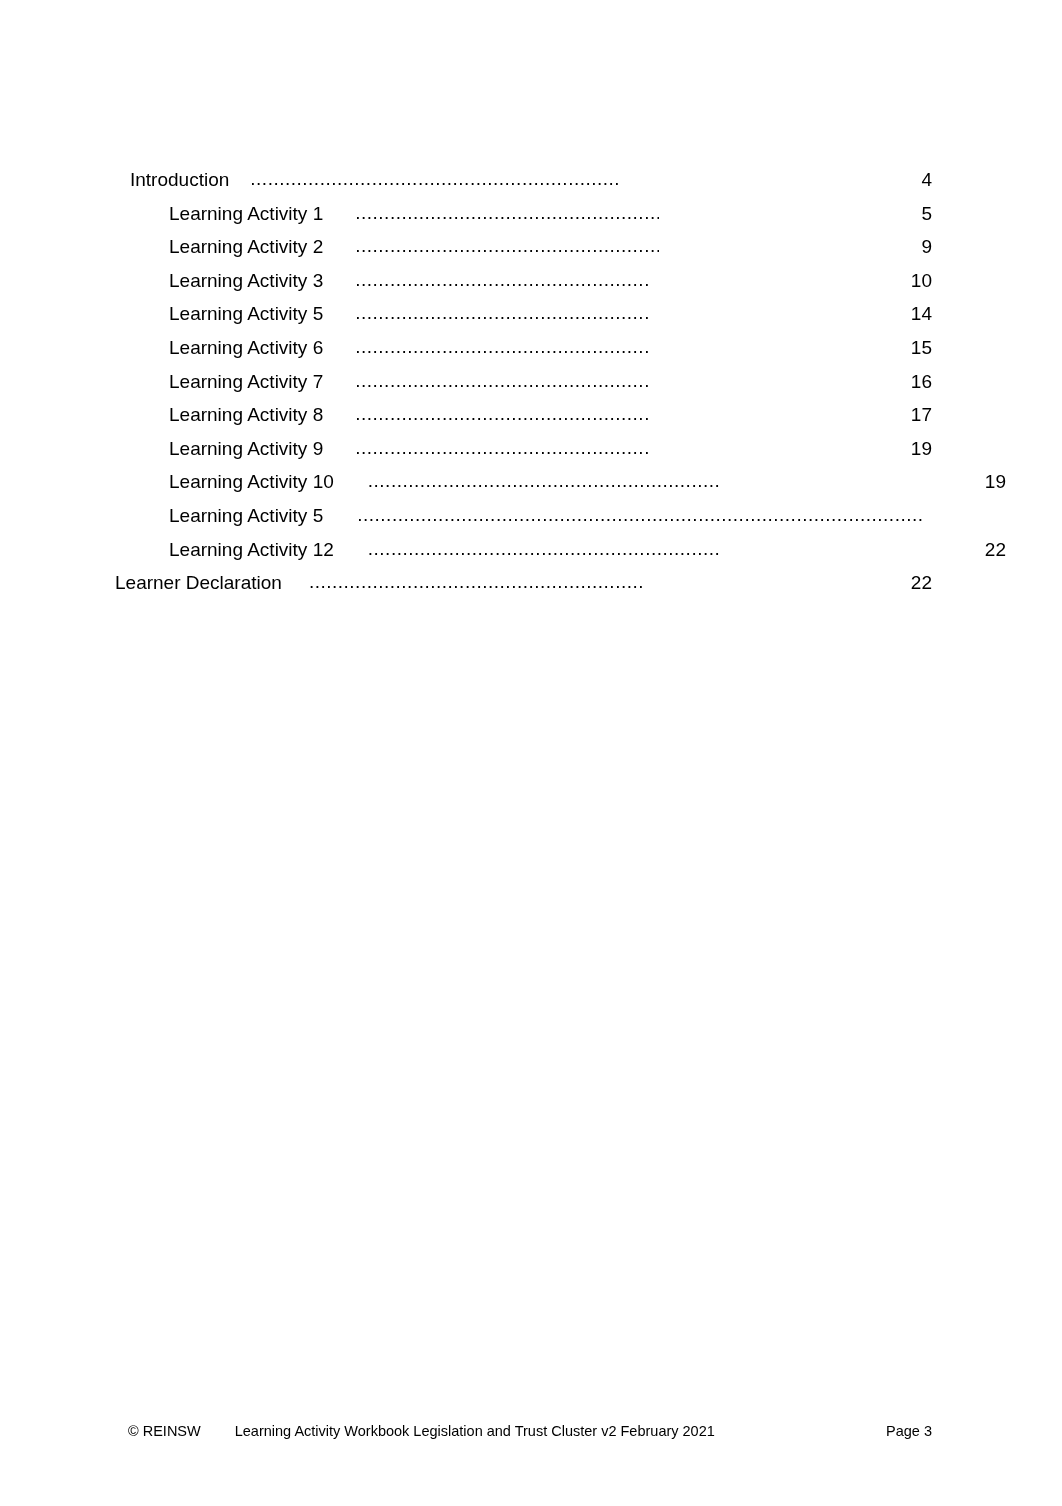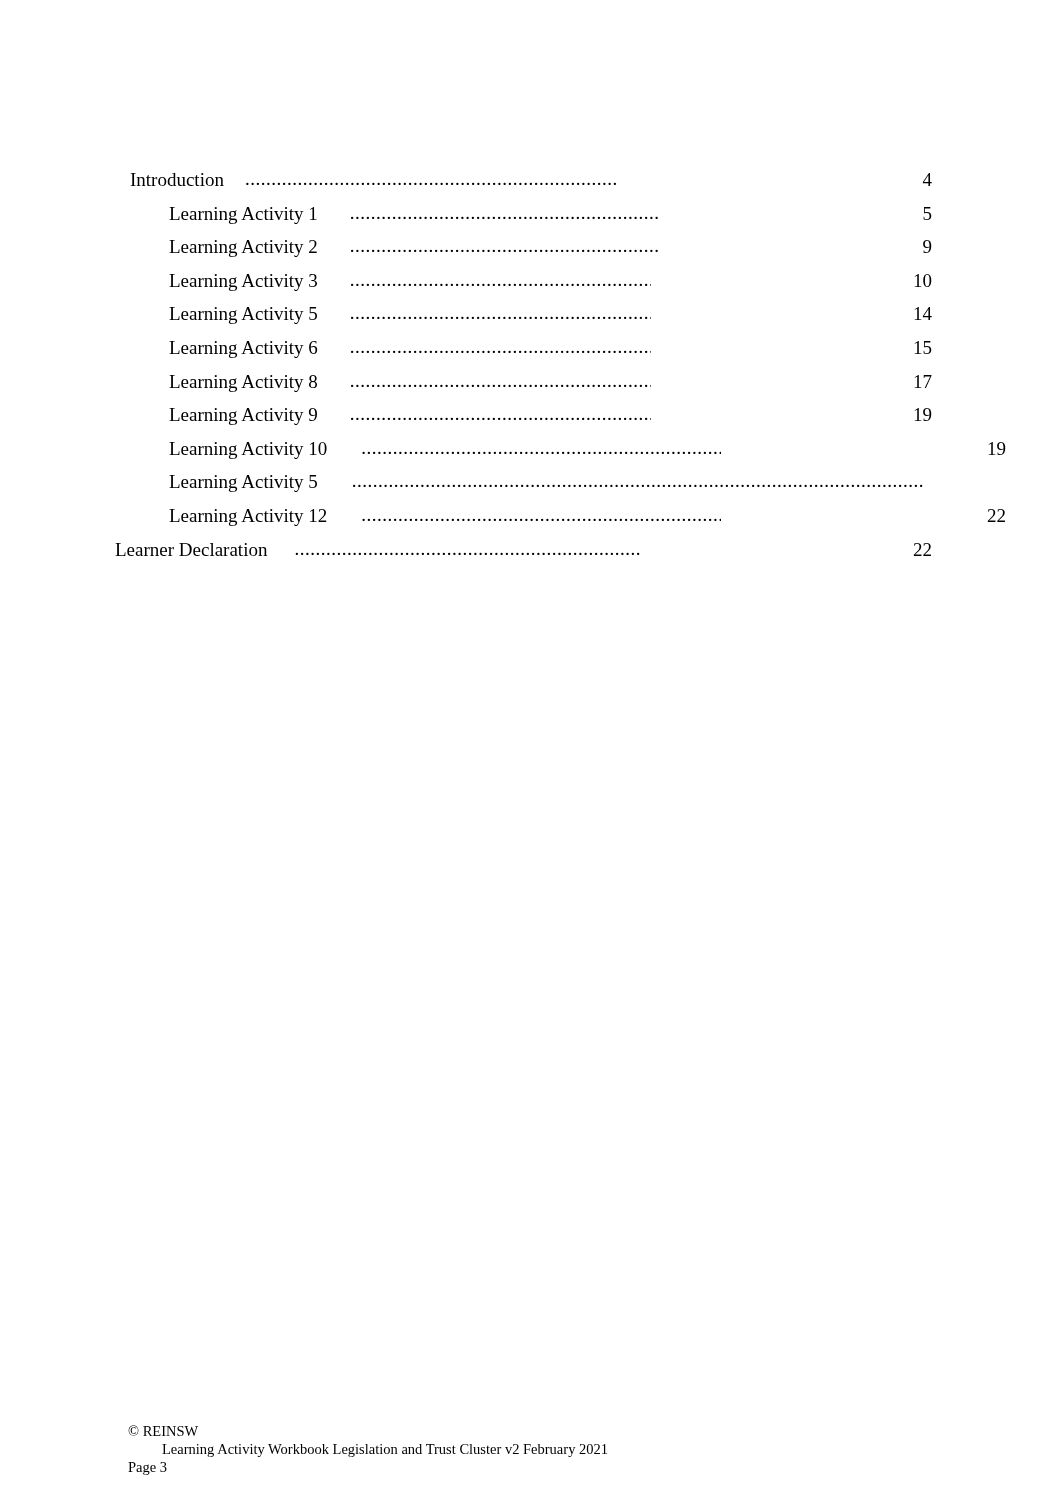--- a/index.html
+++ b/index.html
@@ -5,21 +5,21 @@
   html, body {
     margin: 0;
     padding: 0;
     background: #ffffff;
   }
   .page {
     position: relative;
     width: 1062px;
     height: 1506px;
     background: #ffffff;
-    font-family: Liberation Serif, serif;
+    font-family: Liberation Sans, sans-serif;
     color: #000000;
     overflow: hidden;
   }
 
   
   .toc {
     position: absolute;
     top: 168px;
     left: 0;
     width: 1062px;
@@ -85,25 +85,24 @@
   .trim-c     .leader { padding-right: 139px; }
   .trim-d     .leader { padding-right: 142px; }
 
   
   .footer {
     position: absolute;
     left: 128px;
     right: 130px;
     top: 1422px;
     display: flex;
-    align-items: flex-start;
+    align-items: center;
     font-size: 14.5px;
     line-height: 18px;
     white-space: nowrap;
-    flex-direction: column;
   }
   .footer .copyright { flex: 0 0 auto; }
   .footer .doc-title { flex: 0 0 auto; margin-left: 34px; }
   .footer .spacer    { flex: 1 1 auto; }
   .footer .page-label{ flex: 0 0 auto; }
 </style>
 </head>
 <body>
 
 <div class="page">
@@ -140,20 +139,25 @@
       <span class="leader"></span>
       <span class="pageno">14</span>
     </div>
 
     <div class="toc-row lvl-act trim-b">
       <span class="label">Learning Activity 6</span>
       <span class="leader"></span>
       <span class="pageno">15</span>
     </div>
 
+    <div class="toc-row lvl-act trim-b">
+      <span class="label">Learning Activity 7</span>
+      <span class="leader"></span>
+      <span class="pageno">16</span>
+    </div>
 
     <div class="toc-row lvl-act trim-b">
       <span class="label">Learning Activity 8</span>
       <span class="leader"></span>
       <span class="pageno">17</span>
     </div>
 
     <div class="toc-row lvl-act trim-b">
       <span class="label">Learning Activity 9</span>
       <span class="leader"></span>

